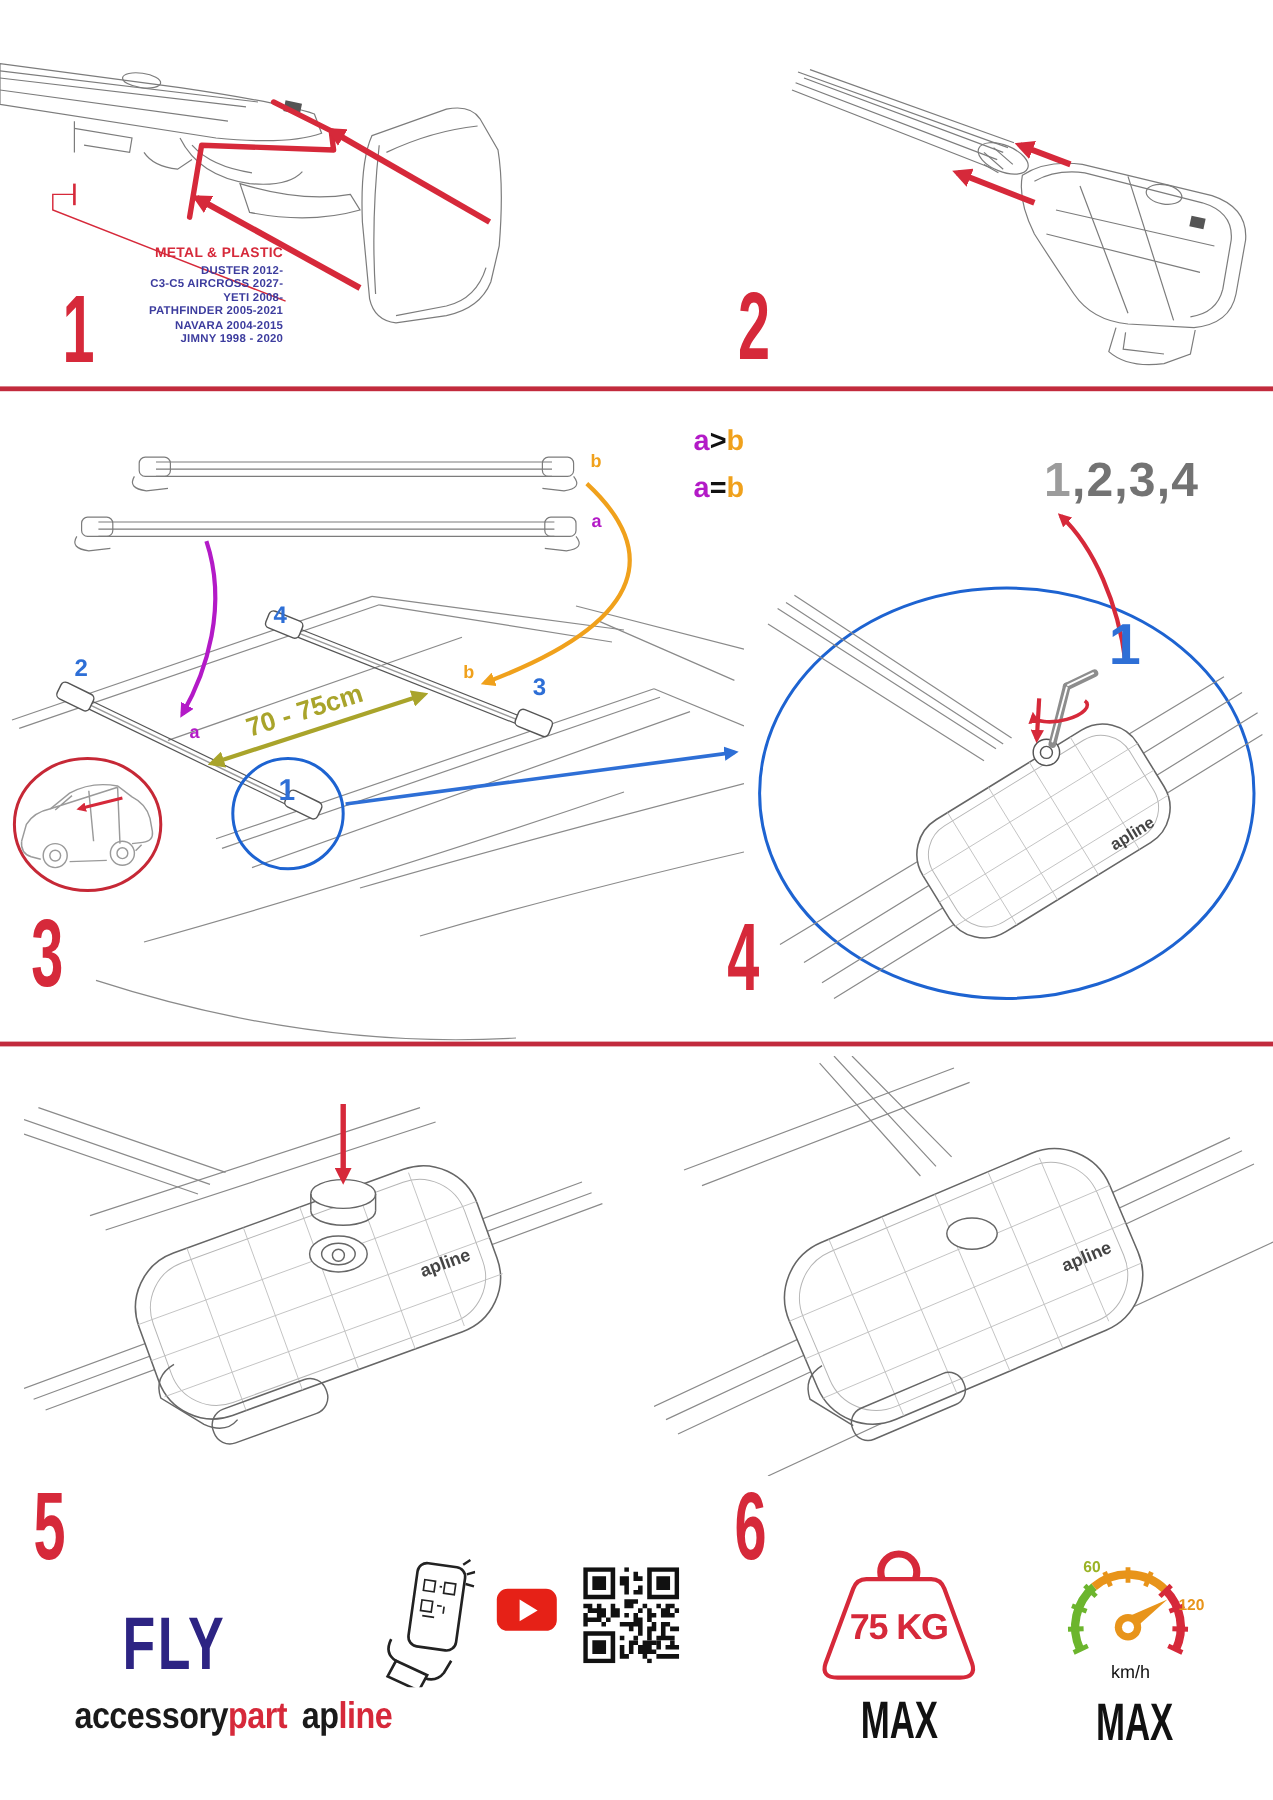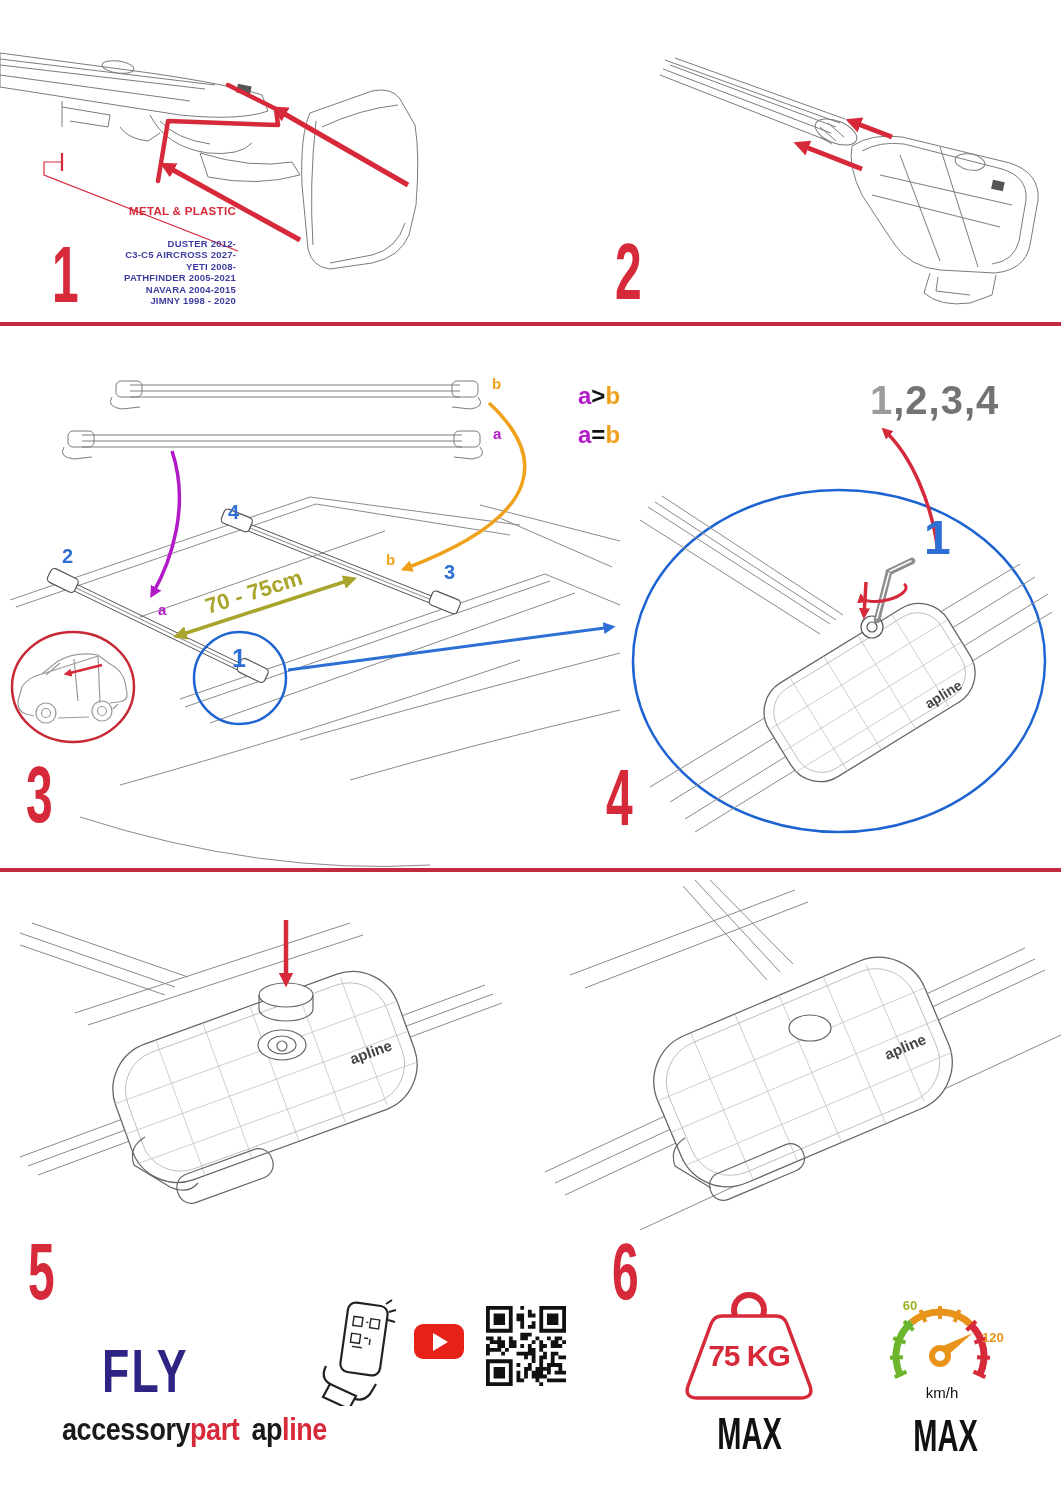--- a/index.html
+++ b/index.html
@@ -3,21 +3,21 @@
 <meta charset="utf-8">
 <style>
   html,body{margin:0;padding:0;background:#fff;}
   #page{position:relative;width:1061px;height:1500px;background:#ffffff;overflow:hidden;
         font-family:"Liberation Sans",sans-serif;}
   .abs{position:absolute;}
   .stepnum{color:#d6293a;font-weight:bold;font-size:80px;line-height:0.88;
            display:inline-block;transform:scaleX(0.6);transform-origin:left top;}
   .divider{position:absolute;left:0;width:1061px;height:4px;background:#c22b3d;}
   .models{width:196px;text-align:right;line-height:11.5px;}
-  .models .title{color:#d6293a;font-size:11.5px;font-weight:bold;letter-spacing:.3px;margin-bottom:20px;}
+  .models .title{color:#d6293a;font-size:11.5px;font-weight:bold;letter-spacing:.3px;margin-bottom:2px;}
   .models .m{color:#3c3c9e;font-size:9.5px;font-weight:bold;letter-spacing:.2px;}
   .legend{font-size:24px;font-weight:bold;line-height:39px;}
   .legend .pa{color:#b31ac7;} .legend .op{color:#111;} .legend .pb{color:#f0a11c;}
   .seq{font-size:40px;font-weight:bold;letter-spacing:1px;}
   .seq .g1{color:#9c9c9c;} .seq .rest{color:#737373;}
   .bignum-blue{color:#2e6fd6;font-weight:bold;font-size:48px;line-height:1;}
   .fly{color:#2d2483;font-weight:bold;font-size:62px;line-height:1;display:inline-block;
        transform:scaleX(0.72);transform-origin:left top;letter-spacing:3px;}
   .brandline{font-size:31px;font-weight:bold;white-space:nowrap;display:inline-block;
              transform:scaleX(0.87);transform-origin:left top;letter-spacing:-0.5px;}
@@ -201,21 +201,21 @@
         <path d="M30,31 L86,13 M62,16 L66,58 M86,13 L88,60 M34,32 L48,20"></path>
         <circle cx="34" cy="70" r="10"></circle>
           <circle cx="34" cy="70" r="4.5"></circle>
         <circle cx="90" cy="68" r="10"></circle>
           <circle cx="90" cy="68" r="4.5"></circle>
       </g>
       <line x1="102" y1="310" x2="66" y2="319" stroke="#d6293a" stroke-width="2.5" marker-end="url(#mRed)"></line>
     </g>
   </svg>
 
-  <div class="abs legend" style="left:578px;top:376px">
+  <div class="abs legend" style="left:578px;top:348px">
     <div><span class="pa">a</span><span class="op">&gt;</span><span class="pb">b</span></div>
     <div><span class="pa">a</span><span class="op">=</span><span class="pb">b</span></div>
   </div>
 
   <span class="abs stepnum" style="left:26px;top:760px">3</span>
 
   <svg class="abs" style="left:600px;top:372px" width="461" height="500" viewBox="0 0 461 500">
     <ellipse cx="239" cy="289" rx="206" ry="171" stroke="#1d63d1" stroke-width="2.5" fill="none"></ellipse>
     <g stroke="#8a8a8a" stroke-width="1" fill="none">
       <path d="M70,430 L435,205 M85,447 L448,222 M50,415 L420,192 M95,460 L452,240"></path>

